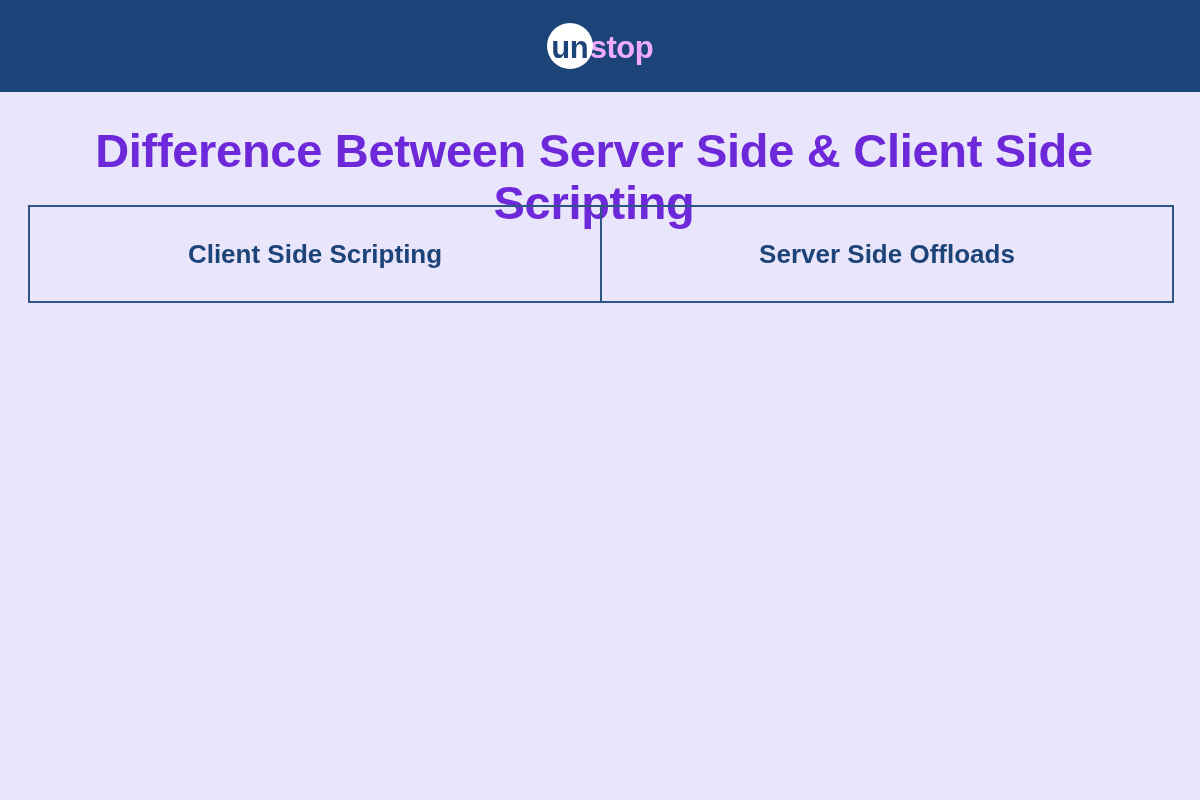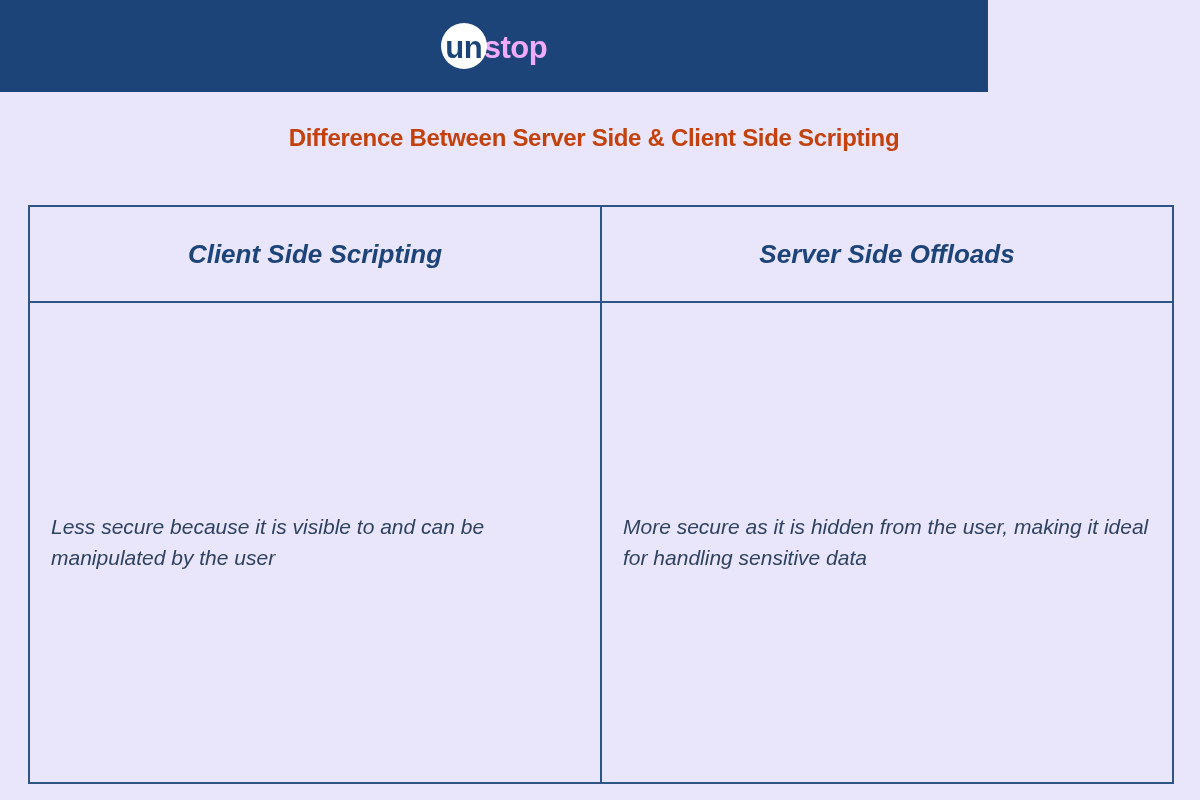--- a/index.html
+++ b/index.html
@@ -17,21 +17,21 @@
   .page {
     position: relative;
     width: 1200px;
     height: 800px;
     background: #e9e6fb;
     box-sizing: border-box;
   }
 
   
   .brand-bar {
-    width: 988px;
+    width: 1200px;
     height: 92px;
     background: #1d4478;
     display: flex;
     align-items: center;
     justify-content: center;
   }
   .logo {
     display: flex;
     align-items: center;
     height: 52px;
@@ -64,37 +64,36 @@
     letter-spacing: -0.5px;
     line-height: 1;
     margin-left: -3px;
     position: relative;
     top: 1px;
     z-index: 1;
   }
 
   
   .page-title {
-    color: #c2410c;
-    font-size: 24px;
+    color: #6d28d9;
+    font-size: 47px;
     font-weight: bold;
     letter-spacing: -0.3px;
     text-align: center;
     padding: 33px 32px 0 20px;
     line-height: 1.1;
   }
 
   
   .table-wrap {
     position: absolute;
     left: 28px;
     top: 205px;
     width: 1144px;
-    height: 579px;
-    font-style: italic;
+    height: 431px;
   }
   table.compare {
     width: 100%;
     height: 100%;
     border-collapse: collapse;
     table-layout: fixed;
   }
   table.compare th,
   table.compare td {
     border: 2px solid #2f5585;
@@ -139,21 +138,17 @@
 
   <div class="table-wrap">
     <table class="compare">
       <thead>
         <tr>
           <th class="col-left">Client Side Scripting</th>
           <th class="col-right">Server Side Offloads</th>
         </tr>
       </thead>
       <tbody>
-        <tr>
-          <td>Less secure because it is visible to and can be manipulated by the user</td>
-          <td>More secure as it is hidden from the user, making it ideal for handling sensitive data</td>
-        </tr>
       </tbody>
     </table>
   </div>
 
 </div>
 
 </body></html>

